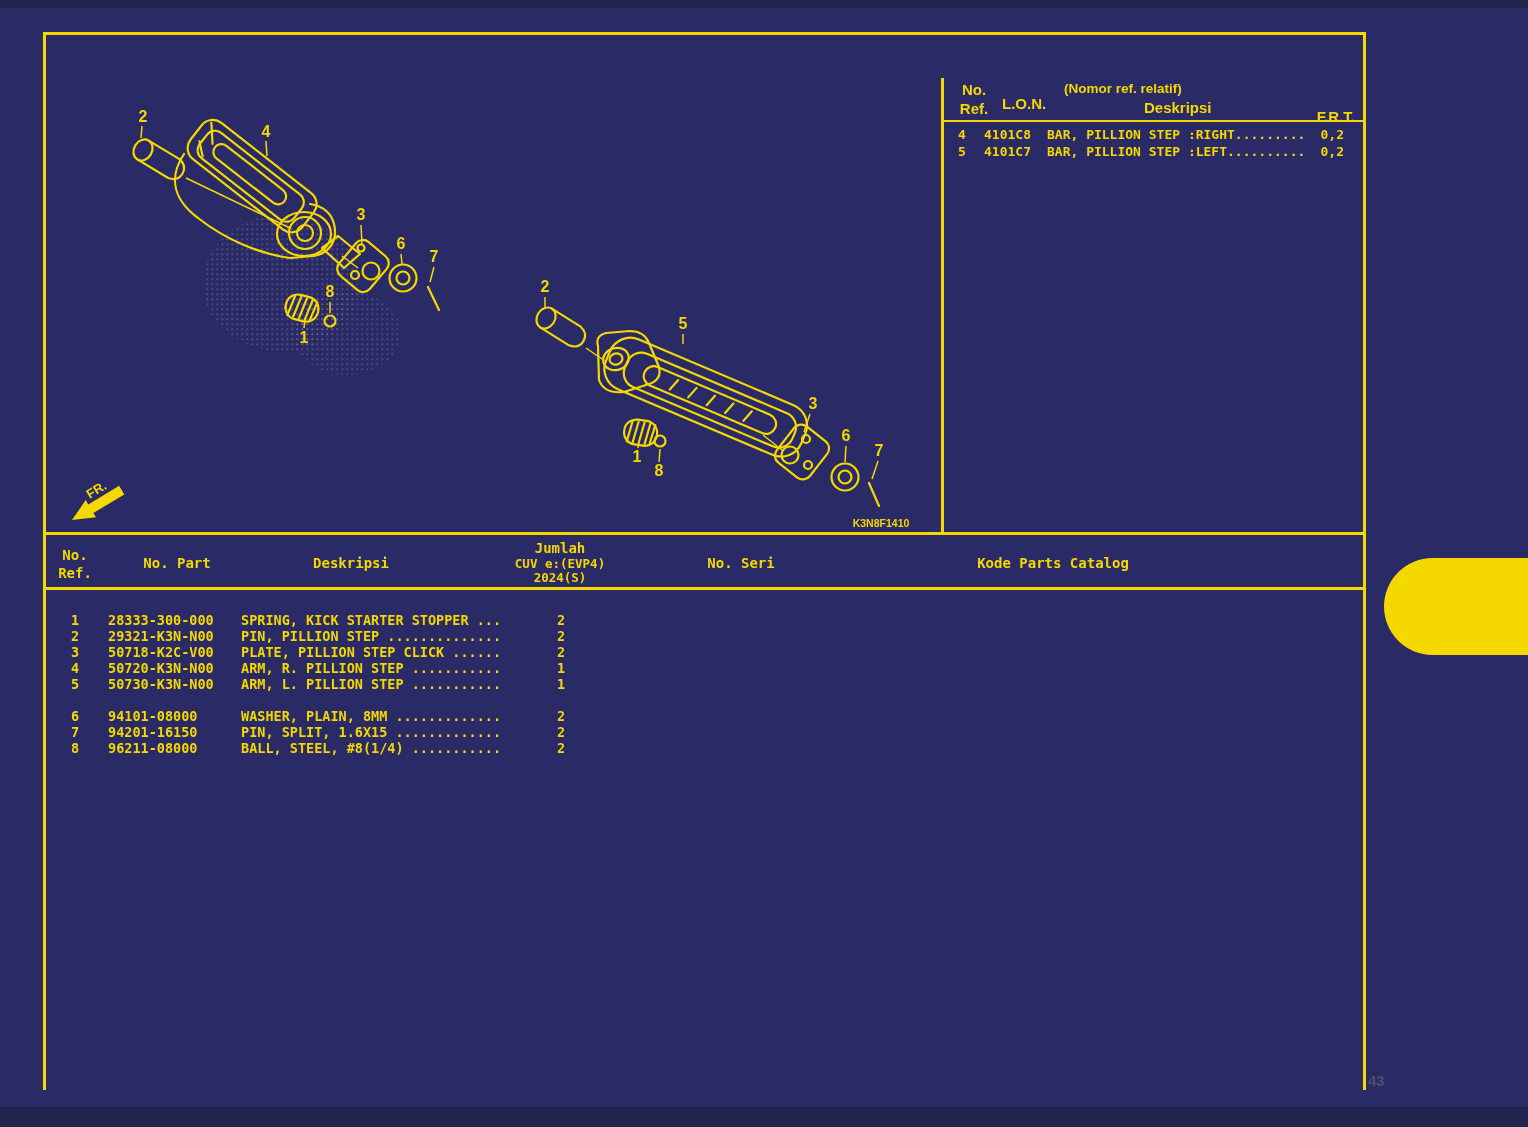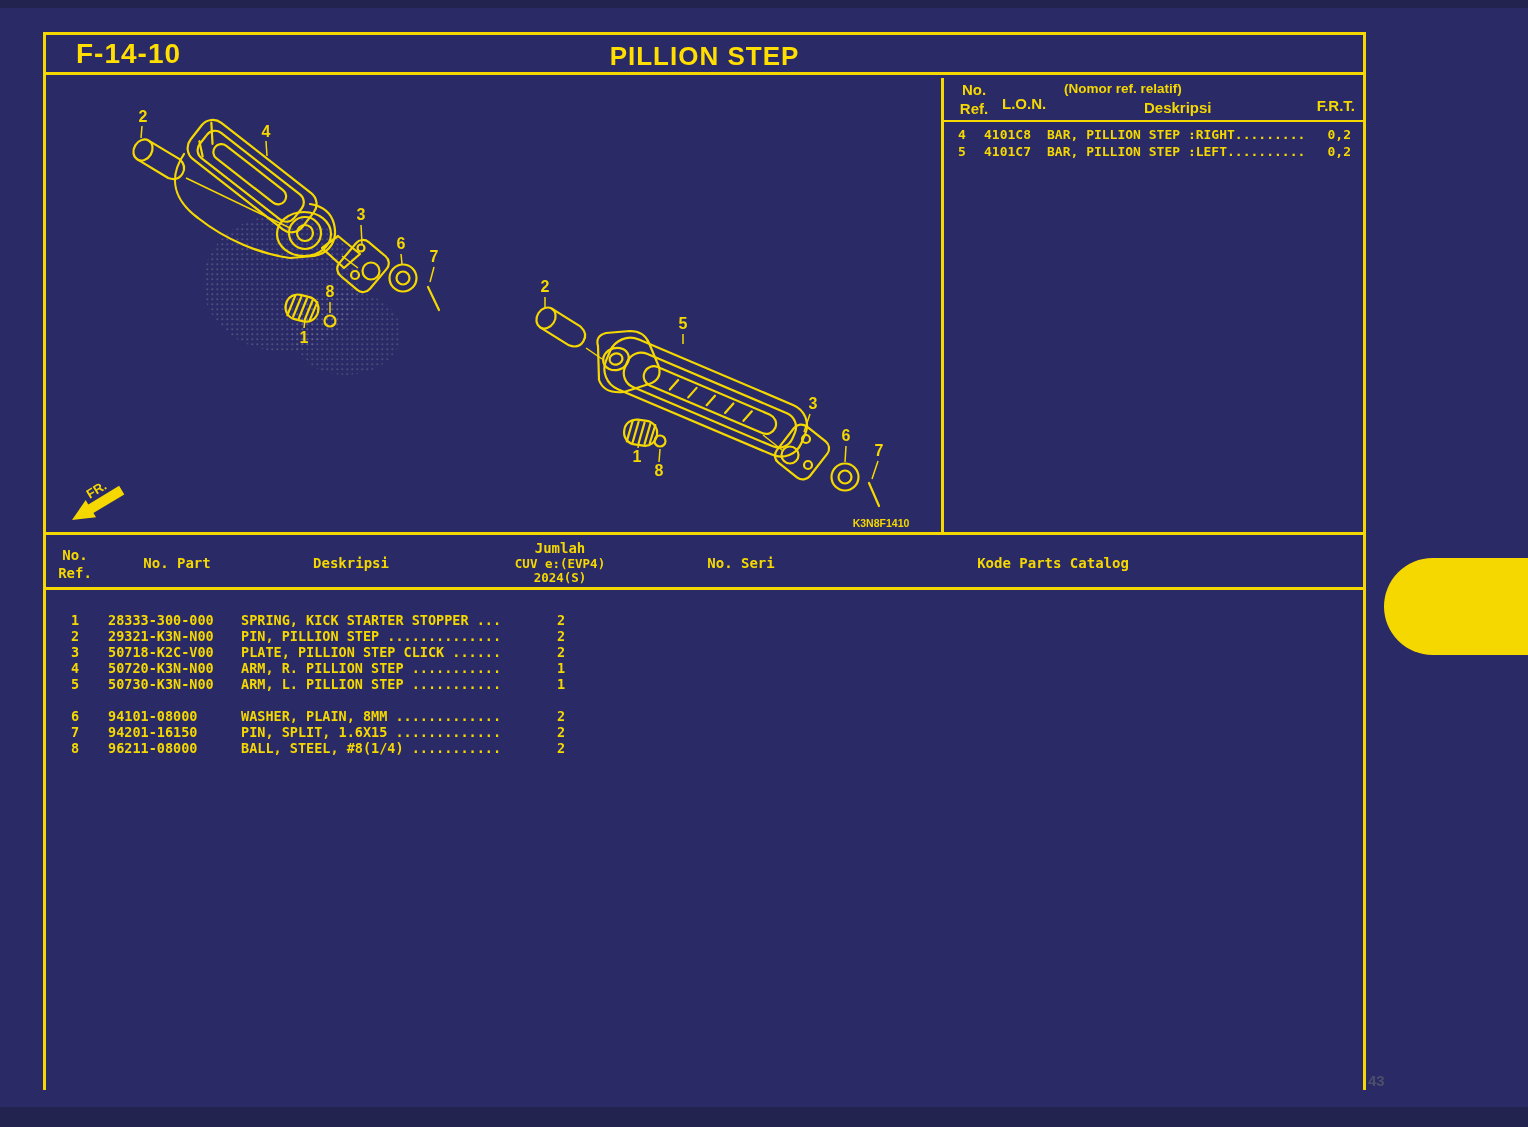--- a/index.html
+++ b/index.html
@@ -50,28 +50,28 @@
     border-left:3px solid var(--y);
   }
   .ref-head{
     position:relative;height:44px;border-bottom:2px solid var(--y);
     font-weight:bold;font-size:15px;
   }
   .rh-no{position:absolute;left:8px;top:3px;width:44px;text-align:center;line-height:1.25;}
   .rh-lon{position:absolute;left:58px;top:17px;}
   .rh-note{position:absolute;left:120px;top:3px;font-size:13.5px;text-align:right;}
   .rh-desk{position:absolute;left:200px;top:21px;}
-  .rh-frt{position:absolute;right:8px;top:19px;}
+  .rh-frt{position:absolute;right:8px;top:30px;}
 
   .ref-rows{padding-top:4px;font-family:"DejaVu Sans Mono",monospace;font-weight:bold;font-size:13px;}
   .ref-row{display:flex;height:17px;line-height:17px;white-space:pre;}
   .rr-ref{width:36px;text-align:center;}
   .rr-lon{width:63px;margin-left:4px;}
   .rr-desc{flex:1;}
-  .rr-frt{width:46px;text-align:right;padding-right:12px;}
+  .rr-frt{width:46px;text-align:right;padding-right:19px;}
 
   
   .parts-band{
     position:absolute;top:503px;left:0;right:0;height:52px;
     border-bottom:3px solid var(--y);
     font-family:"DejaVu Sans Mono",monospace;font-weight:bold;font-size:14px;
   }
   .pb-item{position:absolute;text-align:center;}
   .pb-ref{left:1px;top:8px;width:56px;line-height:1.3;}
   .pb-part{left:81px;top:17px;width:100px;}
@@ -111,24 +111,20 @@
   .code-text{font-family:"Liberation Sans",sans-serif;font-weight:bold;font-size:10.5px;fill:var(--y);text-anchor:middle;stroke:none;}
 </style>
 </head>
 <body>
 
 <div class="edge-strip edge-top"></div>
 <div class="edge-strip edge-bottom"></div>
 
 <div class="frame">
 
-  <div class="band-title">
-    <div class="page-code">F-14-10</div>
-    <div class="page-title">PILLION STEP</div>
-  </div>
 
   <div class="content">
 
     <svg class="diagram-svg" width="892" height="457" viewBox="0 0 892 457">
       <defs>
         <pattern id="dots" width="5" height="5" patternUnits="userSpaceOnUse">
           <circle cx="1.3" cy="1.3" r="1.05" fill="#7F7FA0"></circle>
         </pattern>
       </defs>
 

